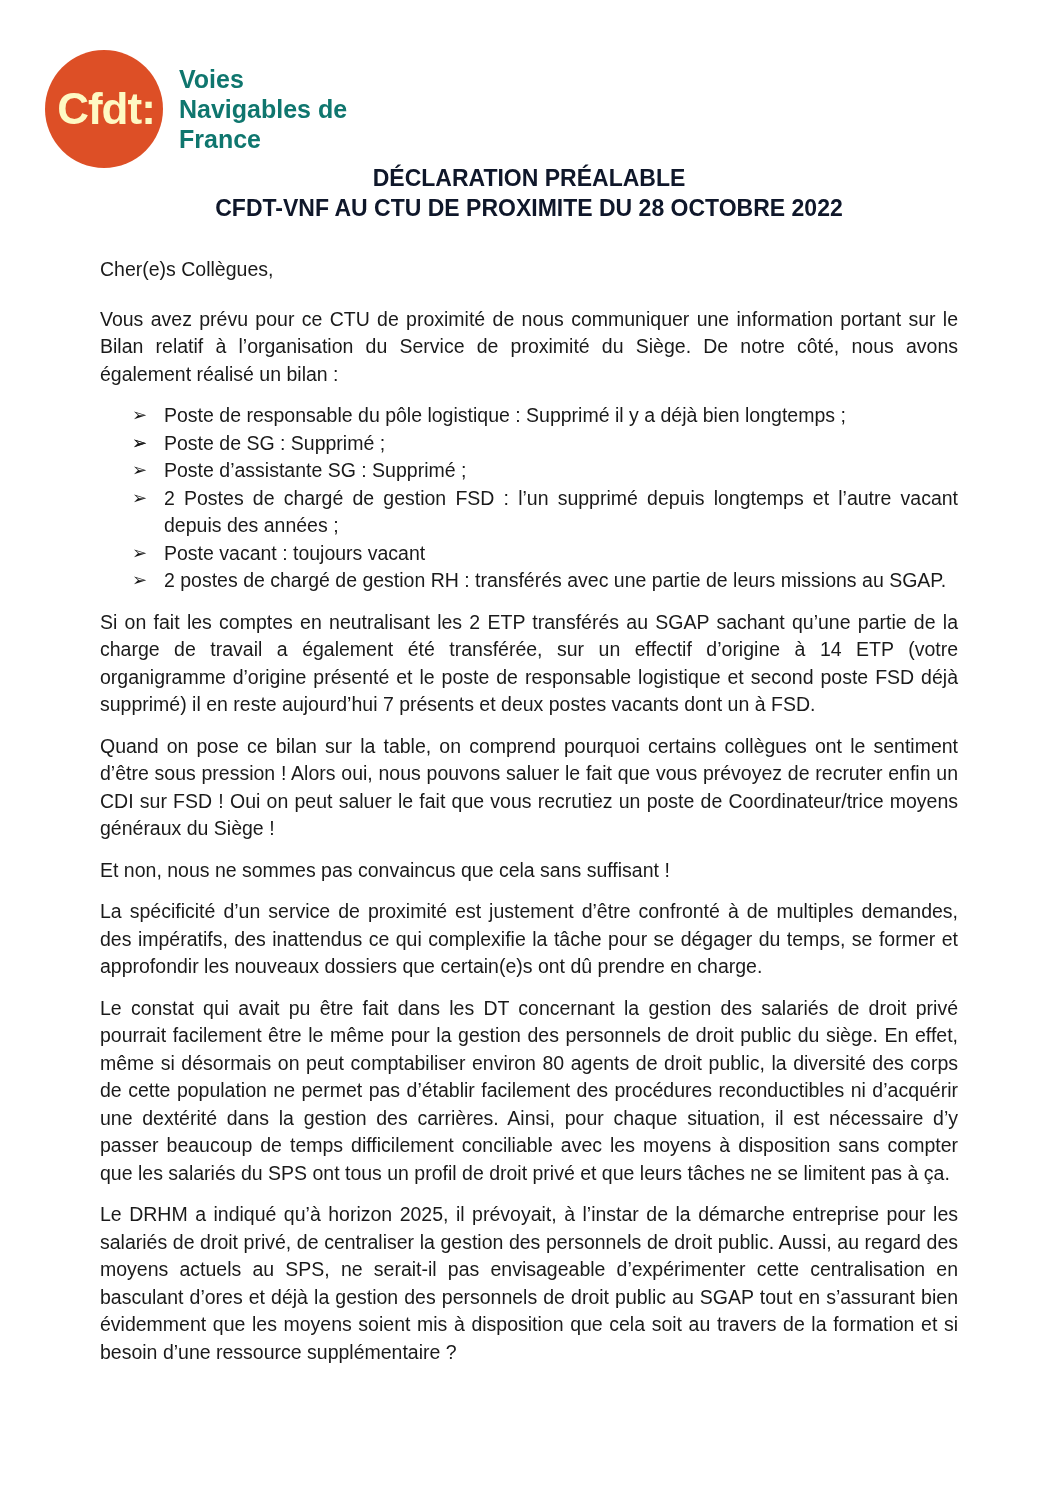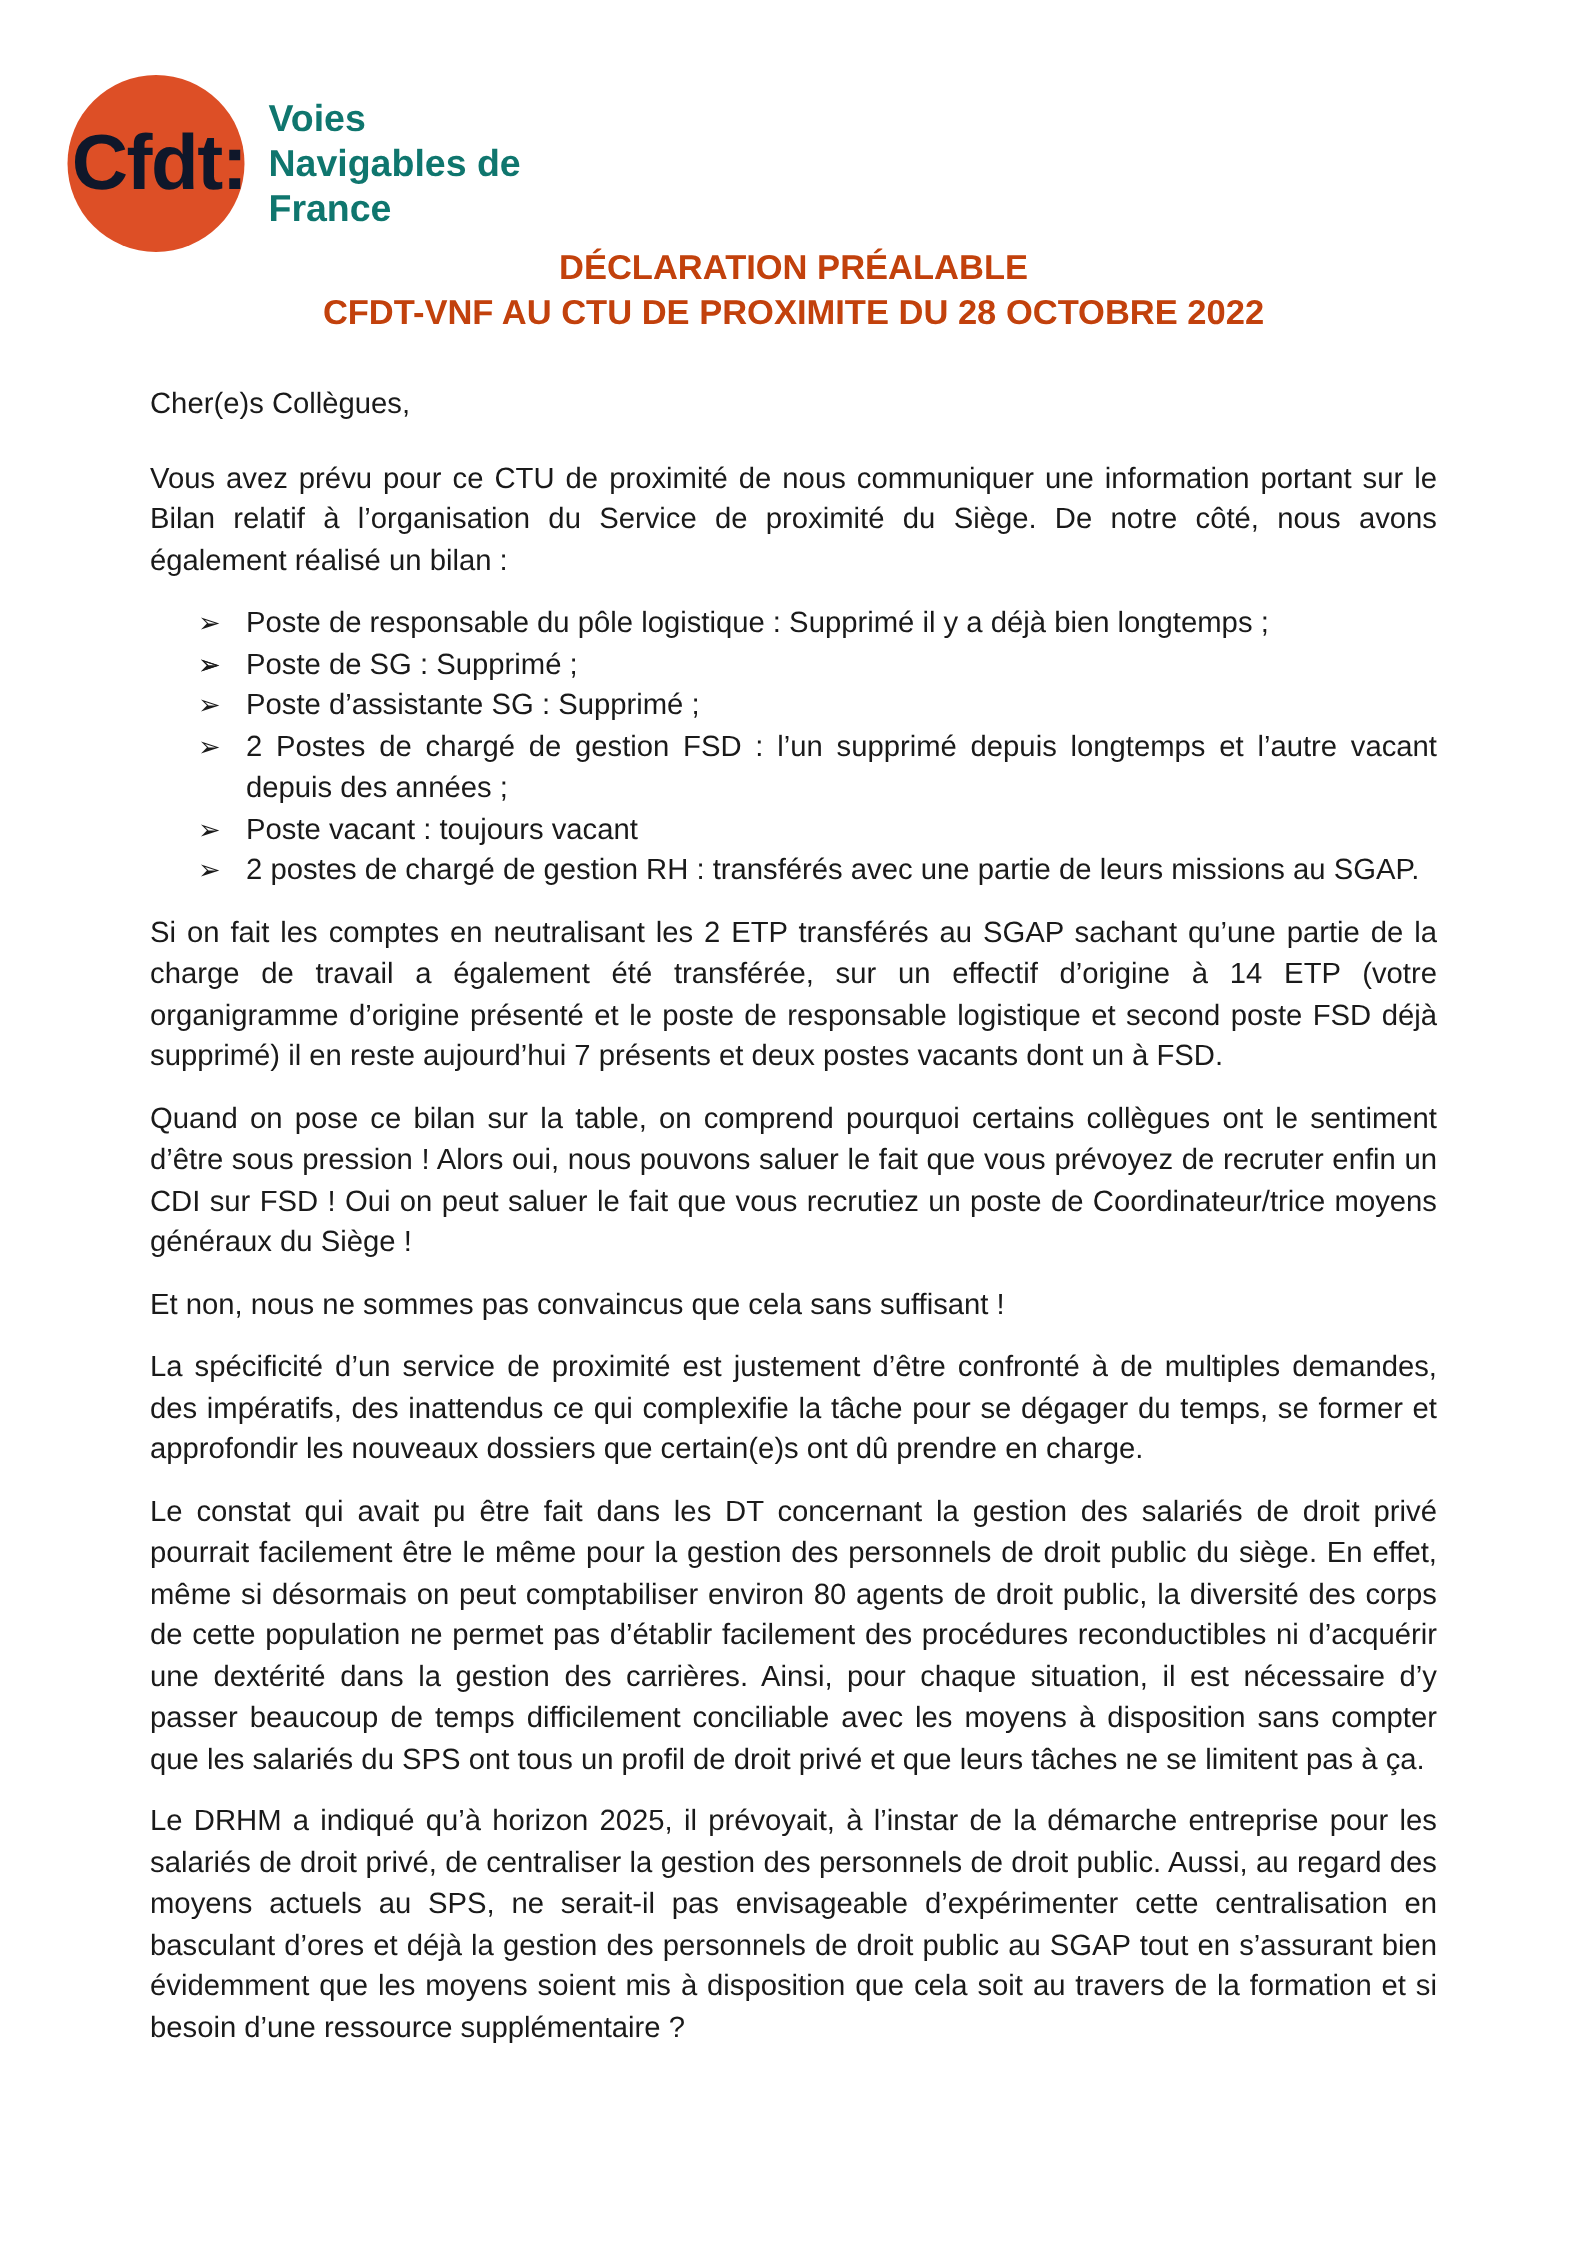--- a/index.html
+++ b/index.html
@@ -30,23 +30,23 @@
     width: 118px;
     height: 118px;
     border-radius: 50%;
     background: #dd4f26;
     display: flex;
     align-items: center;
     justify-content: center;
     flex: 0 0 auto;
   }
   .logo-acronym {
-    color: #0f172a;
+    color: #fef9c3;
     font-weight: bold;
-    font-size: 52px;
+    font-size: 44px;
     letter-spacing: -1px;
     transform: translateX(2px);
   }
   .org-name {
     color: #0f766e;
     font-weight: bold;
     font-size: 25px;
     line-height: 30px;
   }
 
@@ -54,21 +54,21 @@
   .doc-title {
     position: absolute;
     top: 163px;
     left: 0;
     width: 100%;
     margin: 0;
     text-align: center;
     font-weight: bold;
     font-size: 23px;
     line-height: 30px;
-    color: #c2410c;
+    color: #0f172a;
   }
   .title-line { display: block; }
 
   
   .body {
     position: absolute;
     top: 256px;
     left: 100px;
     width: 858px;
     font-size: 19.5px;

